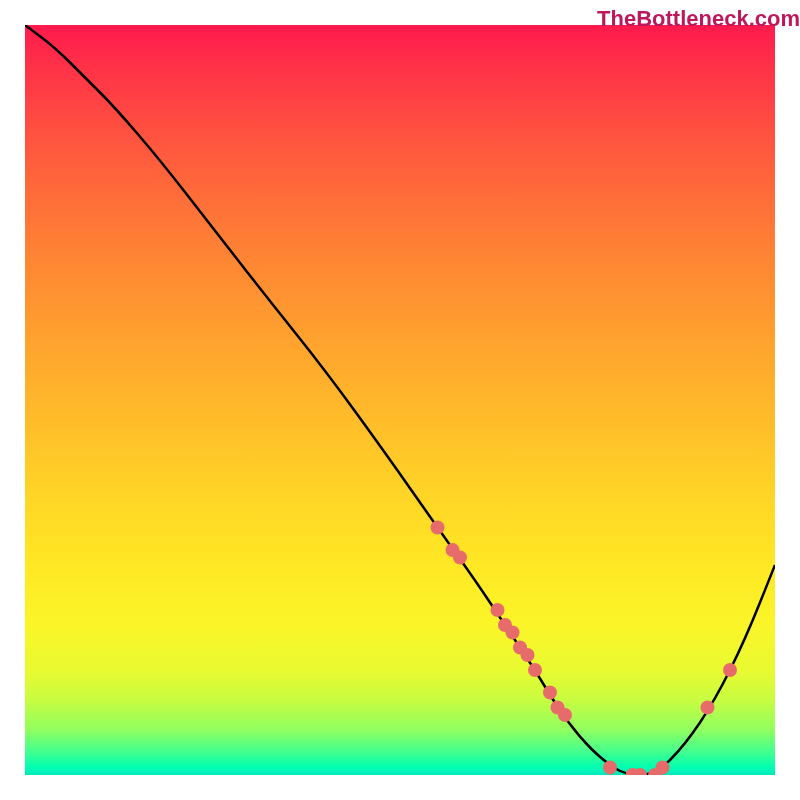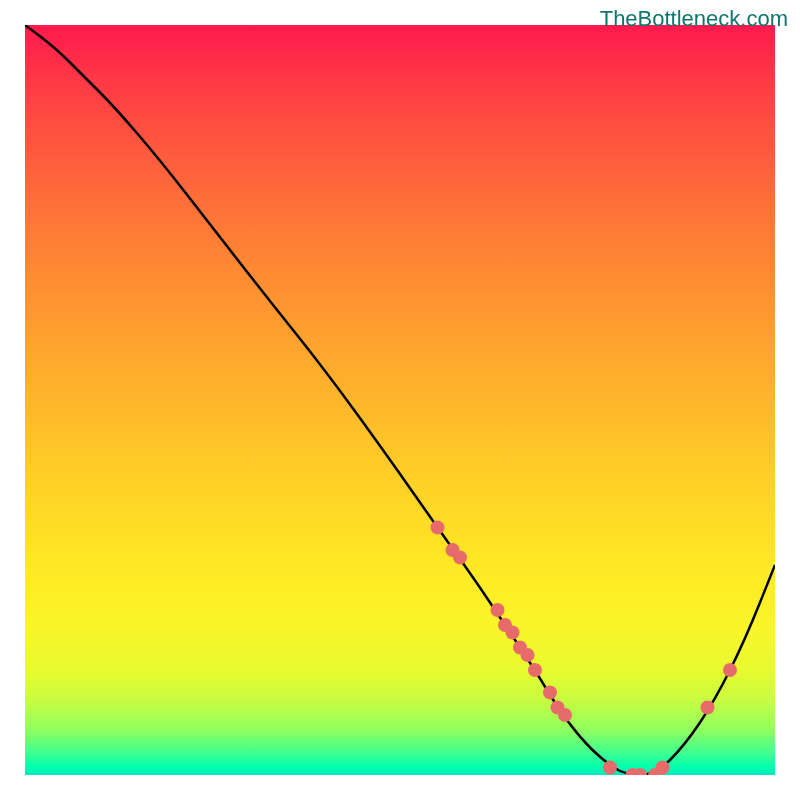--- a/index.html
+++ b/index.html
@@ -6,25 +6,25 @@
   html, body { width: 800px; height: 800px; overflow: hidden; }
   .chart-container {
     width: 800px;
     height: 800px;
     position: relative;
     background: #fff;
   }
   .watermark {
     position: absolute;
     top: 6px;
-    right: 12px;
+    right: 0;
     font-family: Arial, sans-serif;
     font-size: 22px;
-    font-weight: normal;
-    color: #0f766e;
+    font-weight: bold;
+    color: #be185d;
     z-index: 10;
   }
   .gradient-bg {
     position: absolute;
     left: 25px;
     top: 25px;
     width: 750px;
     height: 750px;
     background: linear-gradient(to bottom,
       #ff1a4d 0%,

